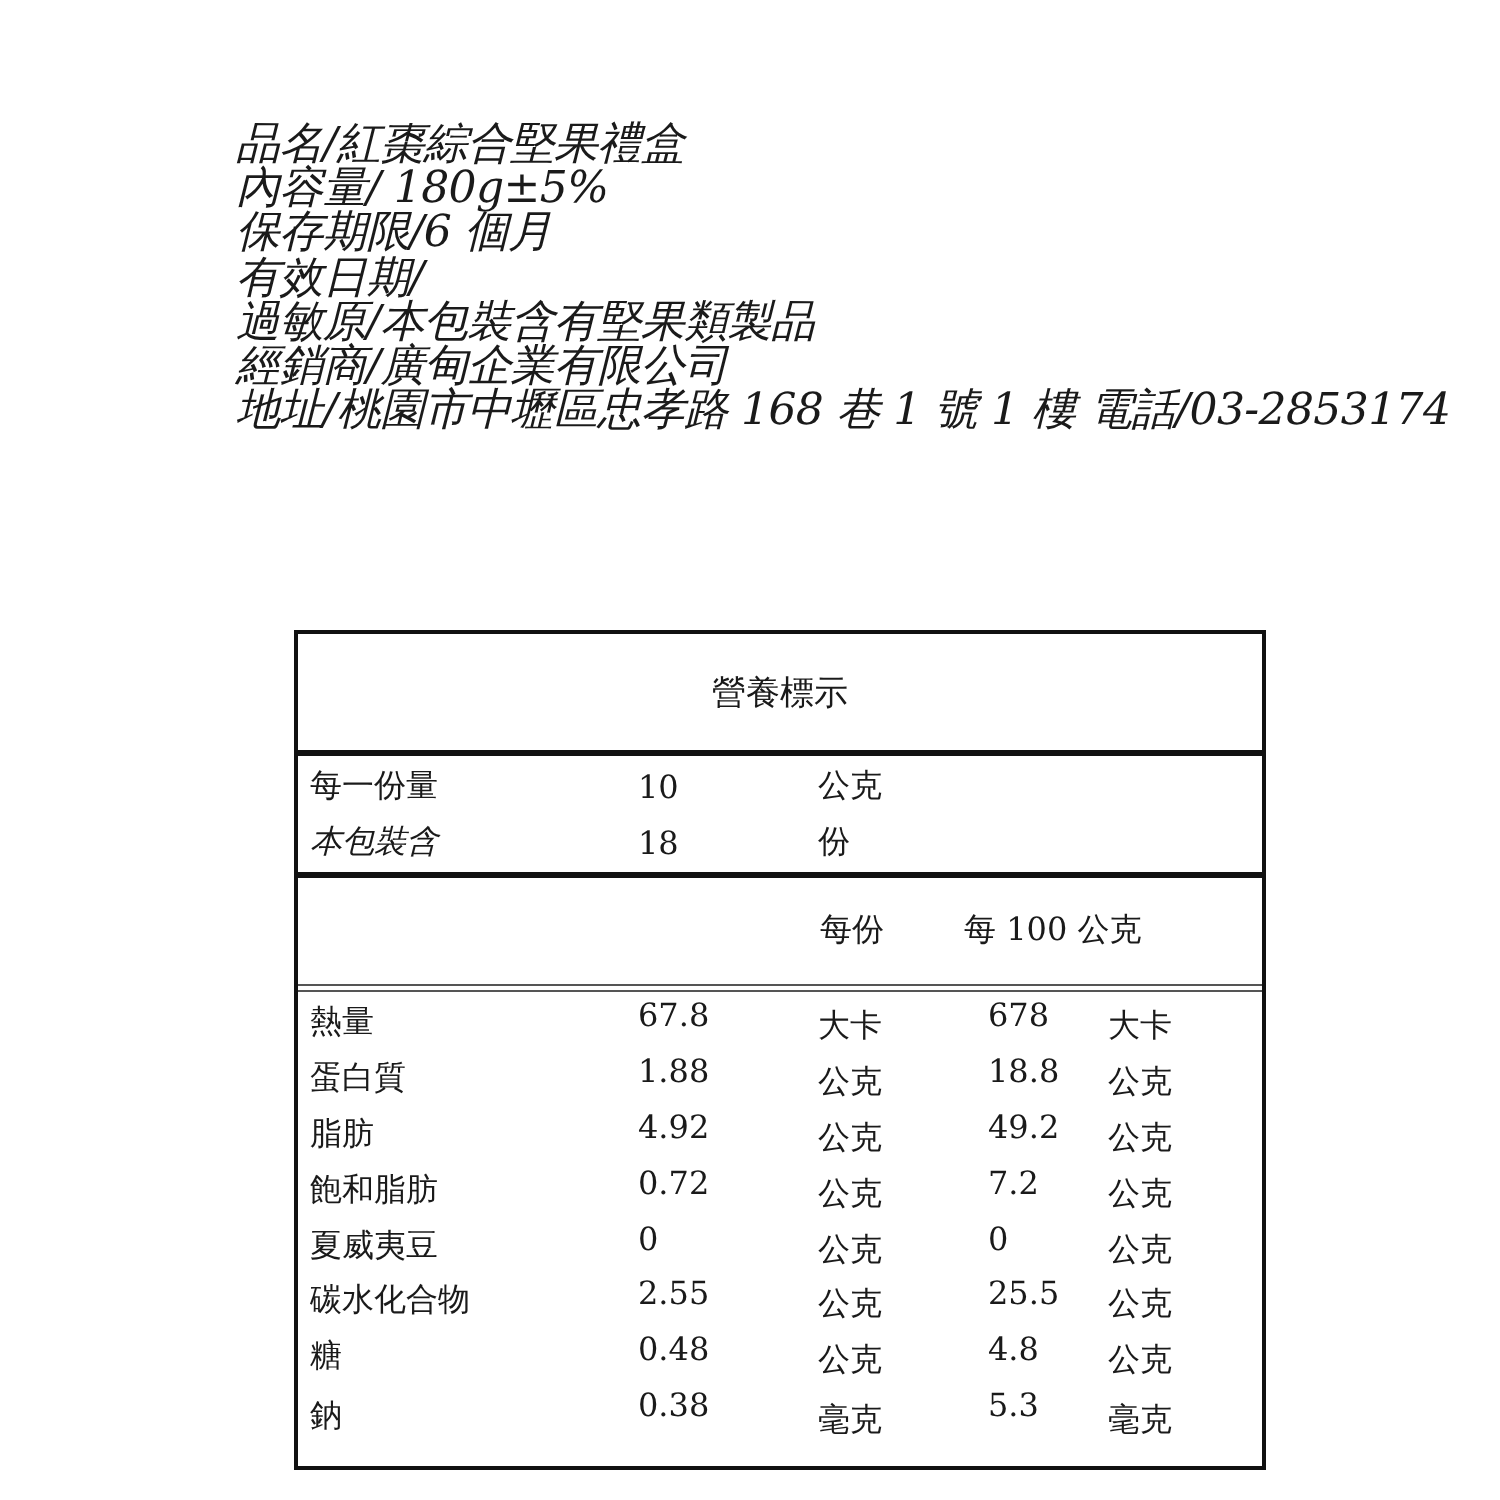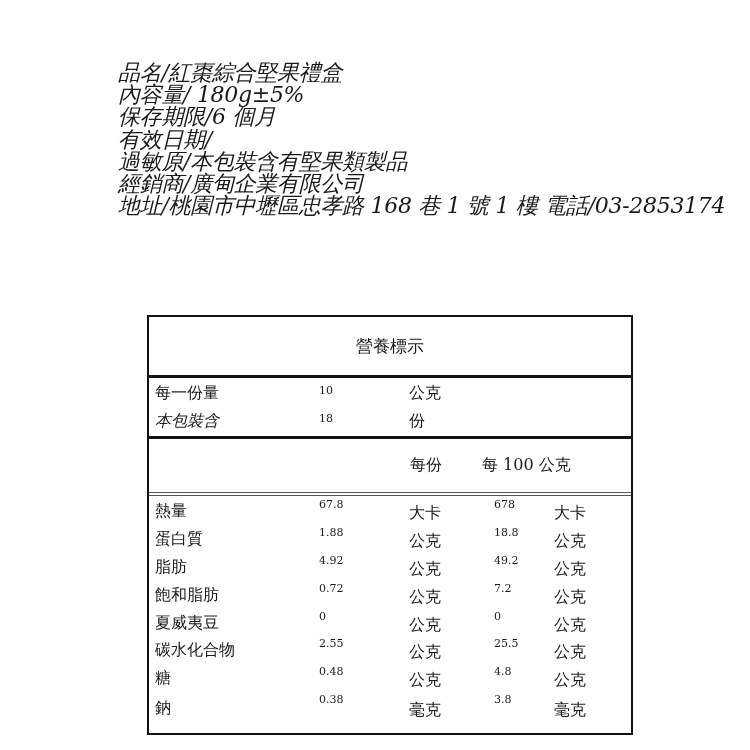--- a/index.html
+++ b/index.html
@@ -4,21 +4,21 @@
 <style>
   html, body { margin:0; padding:0; background:#ffffff; }
   body { width:750px; height:750px; position:relative; overflow:hidden;
          font-family:"DejaVu Serif","Liberation Serif",serif; color:#1a1a1a; }
   .info { position:absolute; left:118px; top:62px; font-size:22px; line-height:22.2px; letter-spacing:-0.3px;font-style:italic; }
   .info div { white-space:nowrap; }
   .frame { position:absolute; left:147px; top:284px; width:482px; height:416px; border:2px solid #111;margin-top:31px; }
   .hline { position:absolute; left:0; width:482px; background:#111; }
   .title { position:absolute; left:0; width:482px; top:18px; text-align:center; font-size:17px; }
   .cell { position:absolute; font-size:16px; white-space:nowrap; }
-  .num { font-size:11px; }
+  .num { font-size:16px; }
 </style>
 </head>
 <body>
 
 <div class="info">
   <div>品名/紅棗綜合堅果禮盒</div>
   <div>內容量/ 180g±5%</div>
   <div>保存期限/6 個月</div>
   <div>有效日期/</div>
   <div>過敏原/本包裝含有堅果類製品</div>
@@ -90,17 +90,17 @@
       <div class="cell" style="left:6px;top:351px;">糖</div>
       <div class="cell num" style="left:170px;top:348px;">0.48</div>
       <div class="cell" style="left:260px;top:353px;">公克</div>
       <div class="cell num" style="left:345px;top:348px;">4.8</div>
       <div class="cell" style="left:405px;top:353px;">公克</div>
     </div>
     <div>
       <div class="cell" style="left:6px;top:381px;">鈉</div>
       <div class="cell num" style="left:170px;top:376px;">0.38</div>
       <div class="cell" style="left:260px;top:383px;">毫克</div>
-      <div class="cell num" style="left:345px;top:376px;">3.8</div>
+      <div class="cell num" style="left:345px;top:376px;">5.3</div>
       <div class="cell" style="left:405px;top:383px;">毫克</div>
     </div>
   </div>
 </div>
 
 </body></html>

